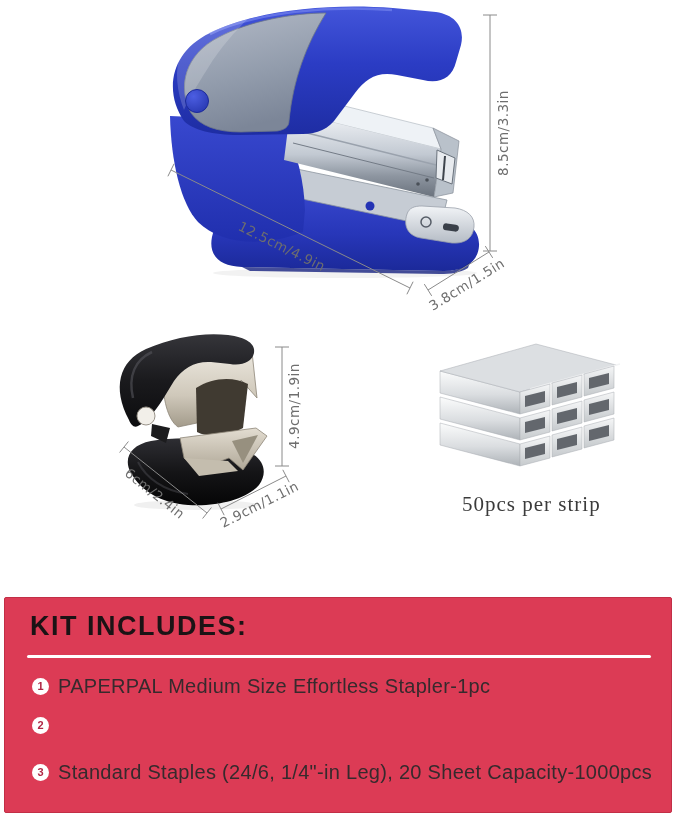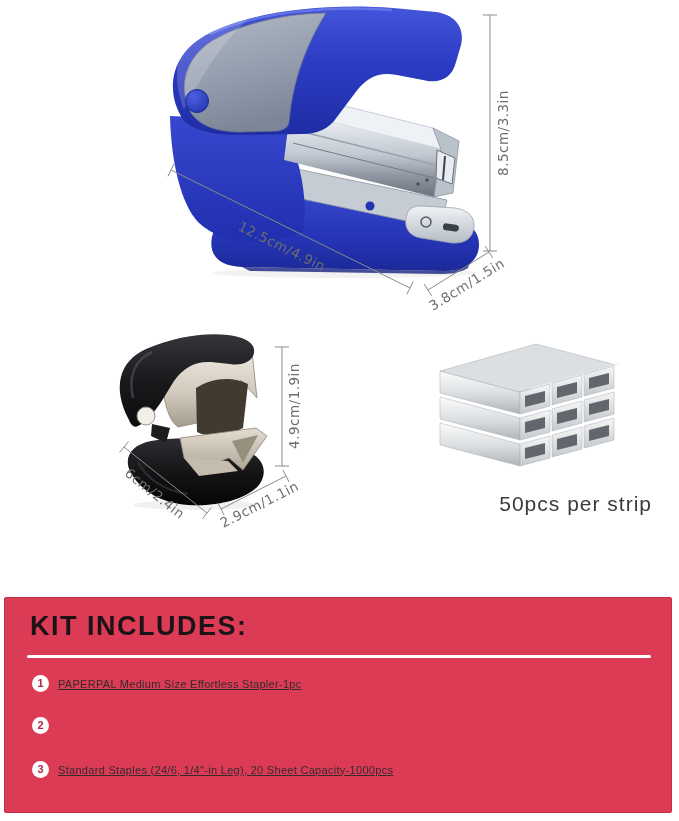--- a/index.html
+++ b/index.html
@@ -13,24 +13,25 @@
   .figure-svg{position:absolute;left:0;top:0;}
   .dim-label{
     font-family:"DejaVu Sans", sans-serif;
     font-size:13.5px;
     fill:#6e6e6e;
     letter-spacing:0.5px;
   }
   .staples-caption{
     position:absolute;
     left:462px;top:492px;width:190px;
-    text-align:right;
+    text-align:left;
     font-size:21px;
     color:#3b3b3b;
     letter-spacing:1px;
+    font-family:Liberation Serif, serif;
   }
   .kit-box{
     position:absolute;
     left:4px;top:597px;
     width:668px;height:216px;
     background:#dc3b55;
     border:1px solid #c22f46;
     border-radius:2px;
     box-sizing:border-box;
   }
@@ -67,25 +68,24 @@
     background:#ffffff;
     color:#b02745;
     font-size:11px;
     font-weight:bold;
     display:flex;
     align-items:center;
     justify-content:center;
     line-height:1;
   }
   .kit-item-text{
-    font-size:11px;
+    font-size:20px;
     color:#362a2d;
     letter-spacing:0.3px;
     white-space:nowrap;
-    text-decoration:underline;
   }
 </style>
 </head>
 <body>
 
 <div class="canvas">
 
   <svg class="figure-svg" width="679" height="560" viewBox="0 0 679 560">
     <defs>
       <linearGradient id="blueHandle" x1="0" y1="0" x2="0" y2="1">

